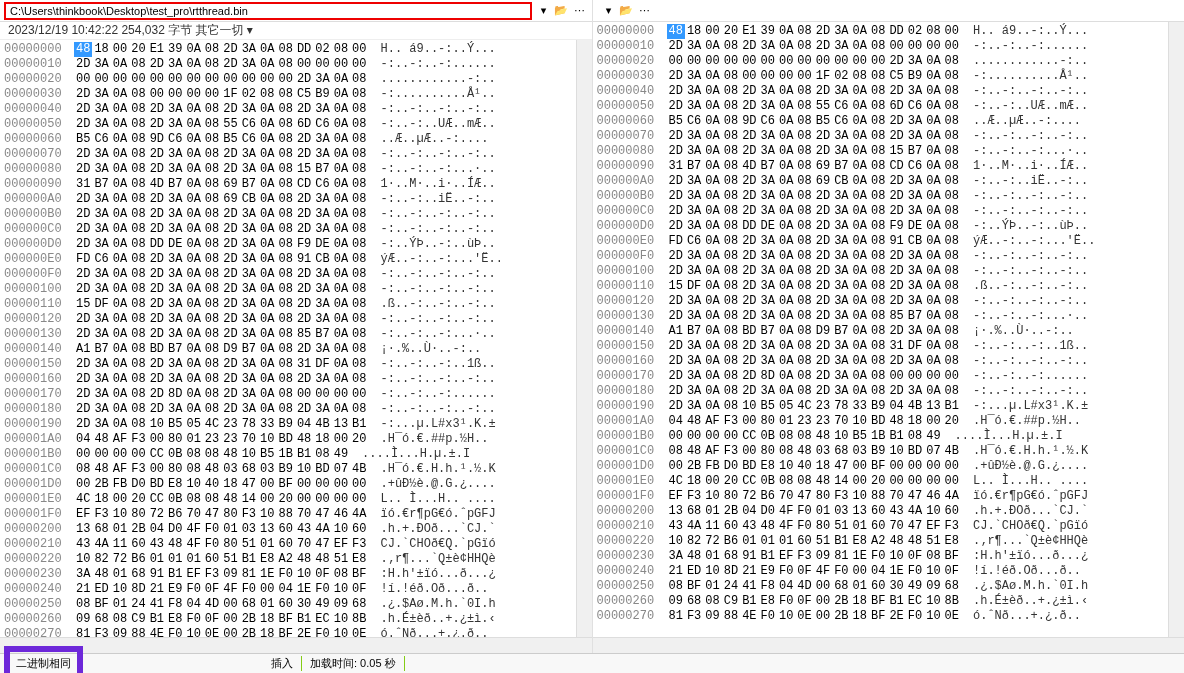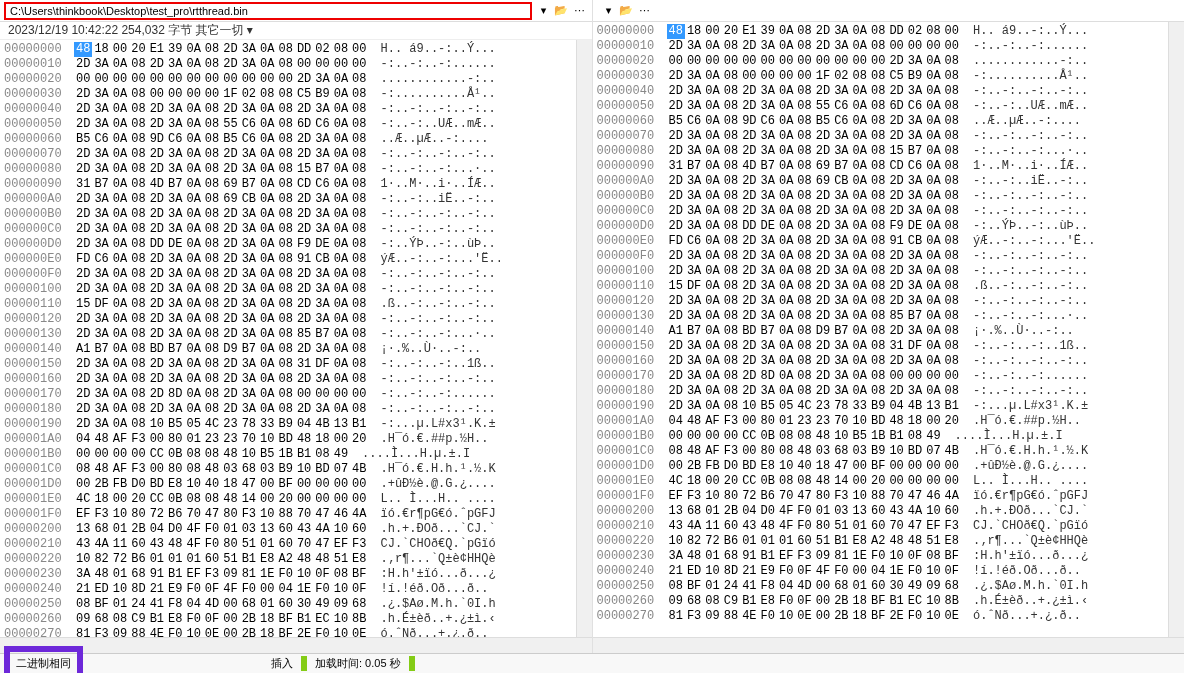--- a/index.html
+++ b/index.html
@@ -16,21 +16,21 @@
 .info-bar { padding: 2px 8px; font-size: 12px; color: #333; border-bottom: 1px solid #eee; height: 18px; display: flex; align-items: center; }
 .hex-area { flex: 1; overflow: hidden; display: flex; }
 .hex-scroll { flex: 1; overflow-y: auto; overflow-x: hidden; font-family: Consolas, "Courier New", monospace; font-size: 12px; line-height: 15px; white-space: pre; padding: 2px 4px; }
 .hex-line { display: flex; }
 .offset { color: #888; width: 70px; display: inline-block; }
 .hexb { display: inline-block; padding: 0 2px; }
 .hexb.hl { background: #3399ff; color: #fff; }
 .ascii { margin-left: 12px; color: #333; }
 .scrollbar-spacer { width: 16px; background: #f0f0f0; border-left: 1px solid #ddd; }
 .status-bar { display: flex; align-items: center; height: 20px; border-top: 1px solid #ccc; background: #f8f8f8; font-size: 11px; padding: 0 4px; }
-.status-item { padding: 0 8px; border-right: 6px solid #84cc16; }
+.status-item { padding: 0 8px; border-right: 1px solid #84cc16; }
 .status-item.hl { border: 6px solid #6d28d9; padding: 4px 6px; }
 .hscroll { height: 16px; background: #f0f0f0; border-top: 1px solid #ddd; }
 </style>
 </head>
 <body>
 
 <div class="container">
   <div class="panes">
     <div class="pane">
       <div class="path-bar">

